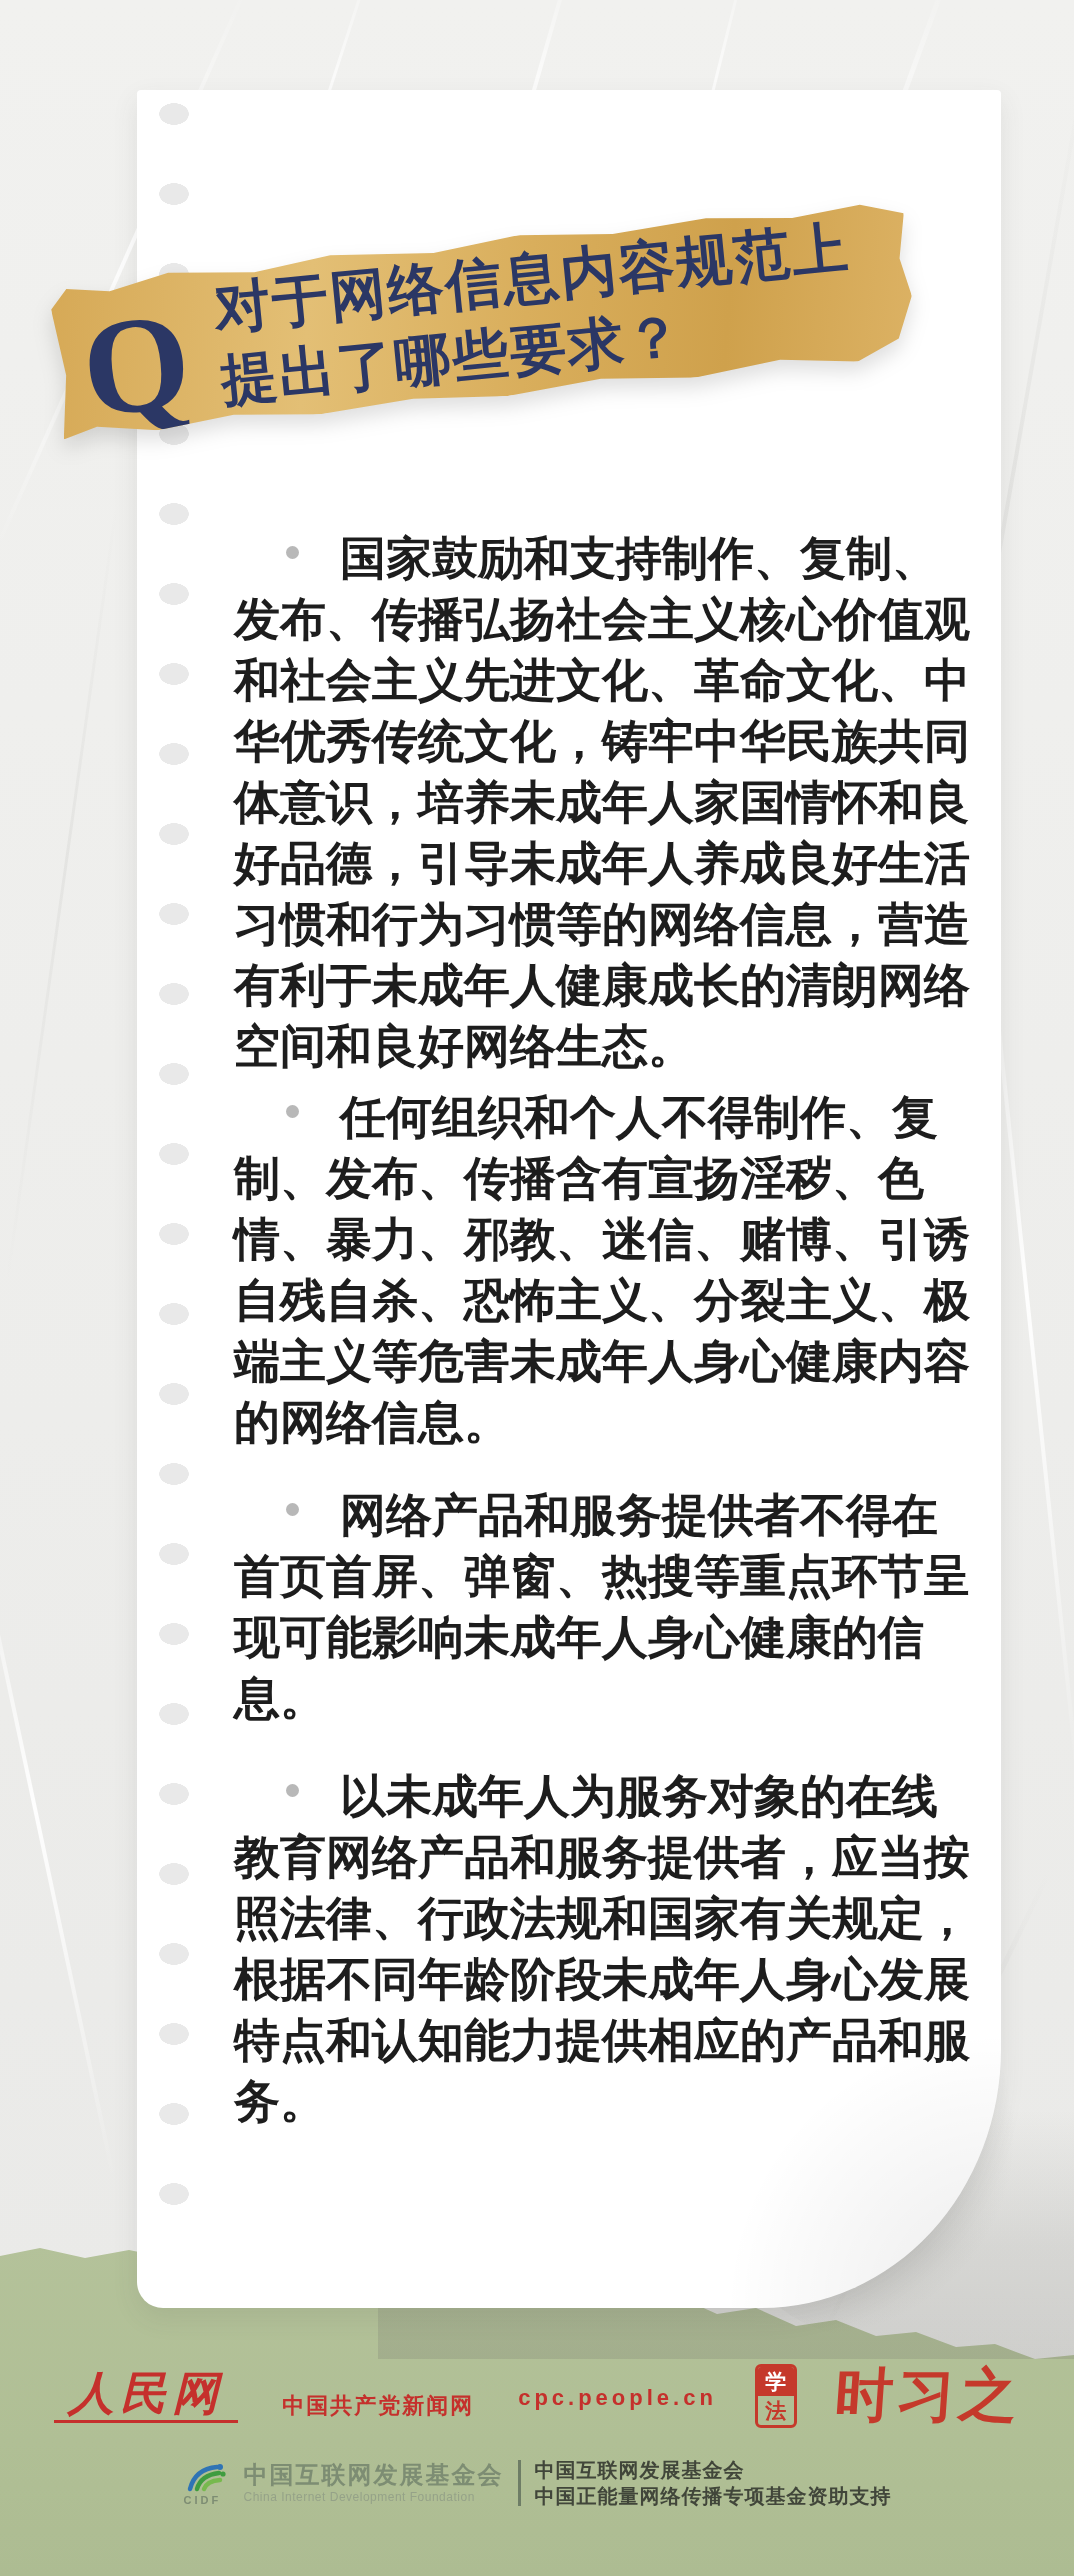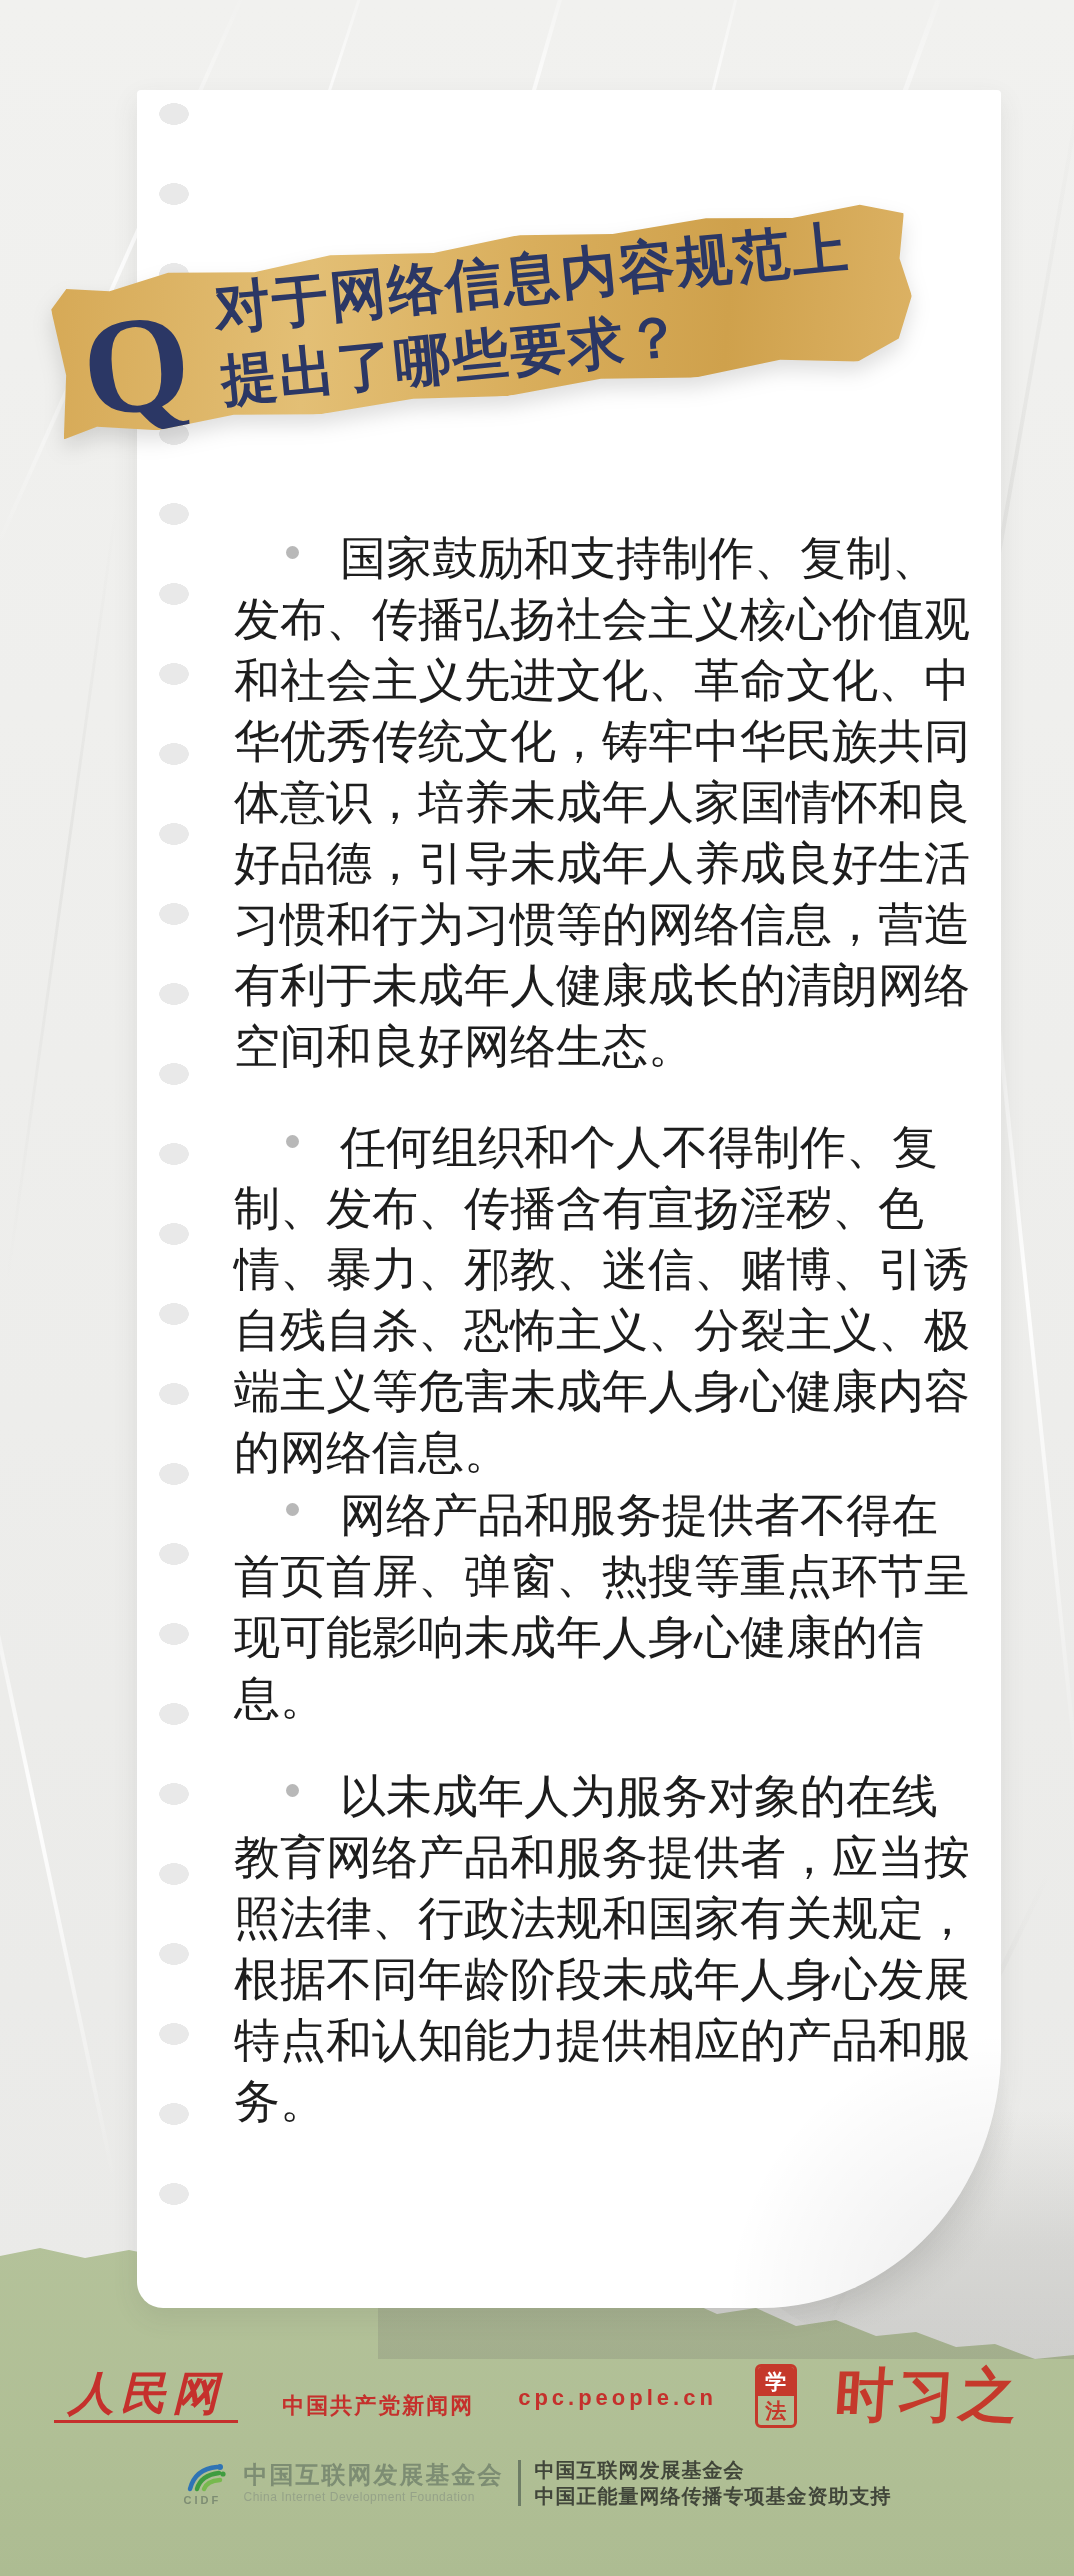--- a/index.html
+++ b/index.html
@@ -74,21 +74,21 @@
   .q-mark{
     font-family:"Liberation Serif",serif;font-size:137px;line-height:1;
     color:#2b3765;font-weight:700;margin-top:26px;
   }
   .banner-text{margin-left:30px;color:#2b3765;font-weight:700;}
   .banner-line{font-size:56px;line-height:72px;letter-spacing:2px;white-space:nowrap;}
 
   
   .para{
     position:absolute;left:234px;width:737px;z-index:5;
-    font-size:46px;line-height:61px;color:#1d1d1d;font-weight:400;
+    font-size:46px;line-height:61px;color:#1d1d1d;font-weight:700;
     text-indent:106px;letter-spacing:0;
   }
   .dot{
     position:absolute;left:52px;top:18px;width:13px;height:13px;border-radius:50%;
     background:#b8b8b8;text-indent:0;
   }
 
   
   .footer-row1{
     position:absolute;left:0;top:2357px;width:1075px;z-index:5;
@@ -148,21 +148,21 @@
   <div class="green-band"></div>
   <div class="shadow-wedge"></div>
   <div class="curl-shadow"></div>
 
   <div class="page"></div>
   <div class="holes"></div>
 
   <p class="para" style="top:482px">
     <span class="dot"></span><span>国家鼓励和支持制作、复制、发布、传播弘扬社会主义核心价值观和社会主义先进文化、革命文化、中华优秀传统文化，铸牢中华民族共同体意识，培养未成年人家国情怀和良好品德，引导未成年人养成良好生活习惯和行为习惯等的网络信息，营造有利于未成年人健康成长的清朗网络空间和良好网络生态。</span>
   </p>
-  <p class="para" style="top:1071px">
+  <p class="para" style="top:1041px">
     <span class="dot"></span><span>任何组织和个人不得制作、复制、发布、传播含有宣扬淫秽、色情、暴力、邪教、迷信、赌博、引诱自残自杀、恐怖主义、分裂主义、极端主义等危害未成年人身心健康内容的网络信息。</span>
   </p>
   <p class="para" style="top:1439px">
     <span class="dot"></span><span>网络产品和服务提供者不得在首页首屏、弹窗、热搜等重点环节呈现可能影响未成年人身心健康的信息。</span>
   </p>
   <p class="para" style="top:1720px">
     <span class="dot"></span><span>以未成年人为服务对象的在线教育网络产品和服务提供者，应当按照法律、行政法规和国家有关规定，根据不同年龄阶段未成年人身心发展特点和认知能力提供相应的产品和服务。</span>
   </p>
 
   <div class="banner-wrap">

